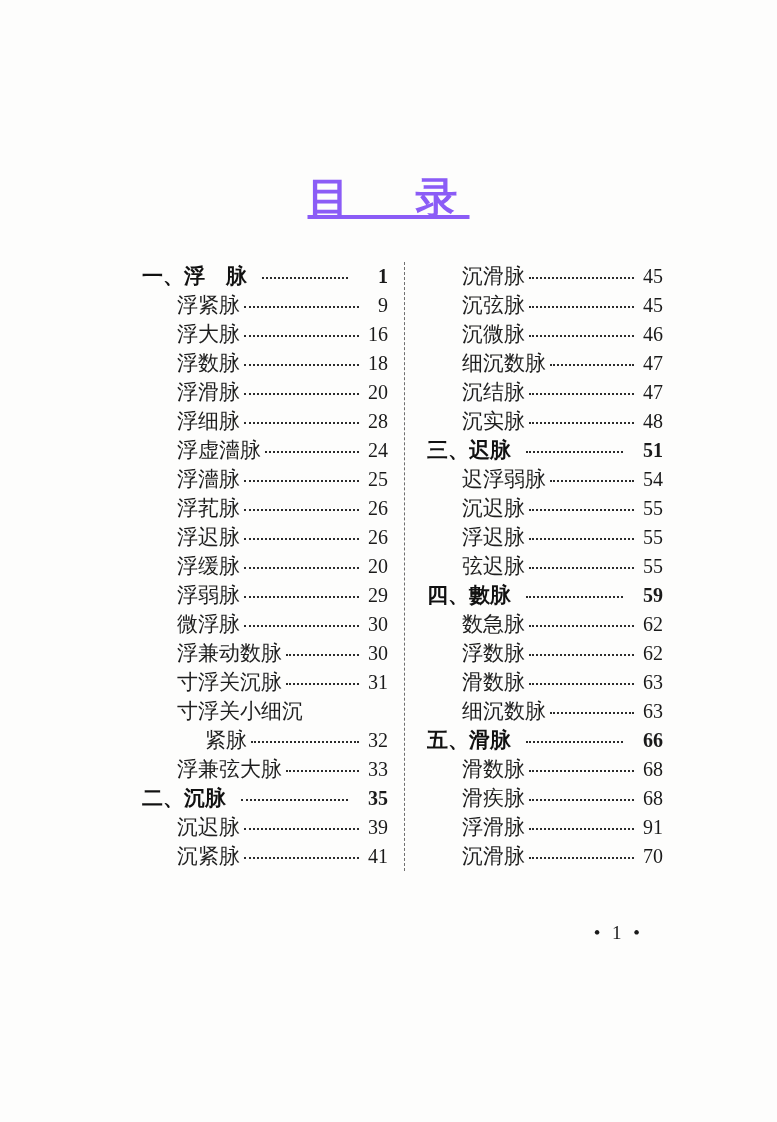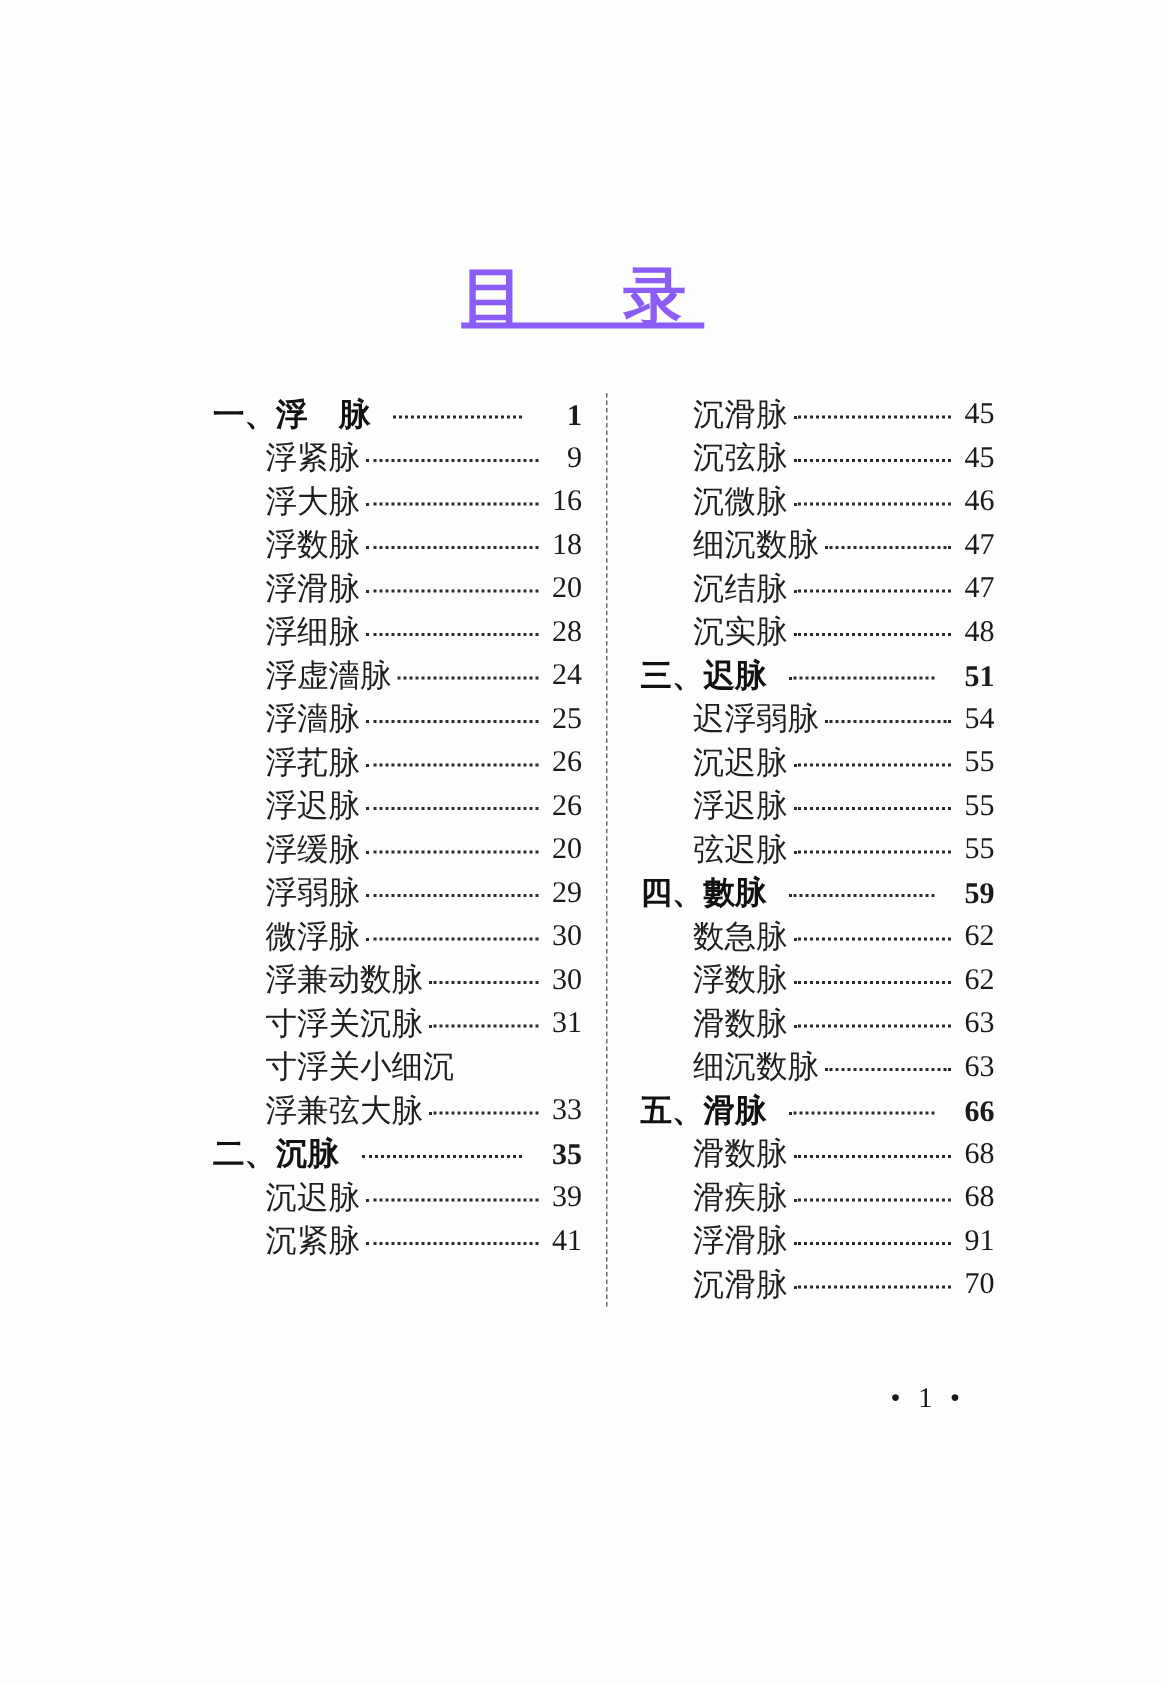--- a/index.html
+++ b/index.html
@@ -173,20 +173,25 @@
   </div>
         <div class="row sub">
     <span class="label">寸浮关沉脉</span>
     <span class="leader"></span>
     <span class="page-num">31</span>
   </div>
         <div class="row sub">
     <span class="label">寸浮关小细沉</span>
 
   </div>
+        <div class="row sub2">
+    <span class="label">紧脉</span>
+    <span class="leader"></span>
+    <span class="page-num">32</span>
+  </div>
         <div class="row sub">
     <span class="label">浮兼弦大脉</span>
     <span class="leader"></span>
     <span class="page-num">33</span>
   </div>
         <div class="row section">
     <span class="label">二、沉脉</span>
     <span class="leader"></span>
     <span class="page-num">35</span>
   </div>

